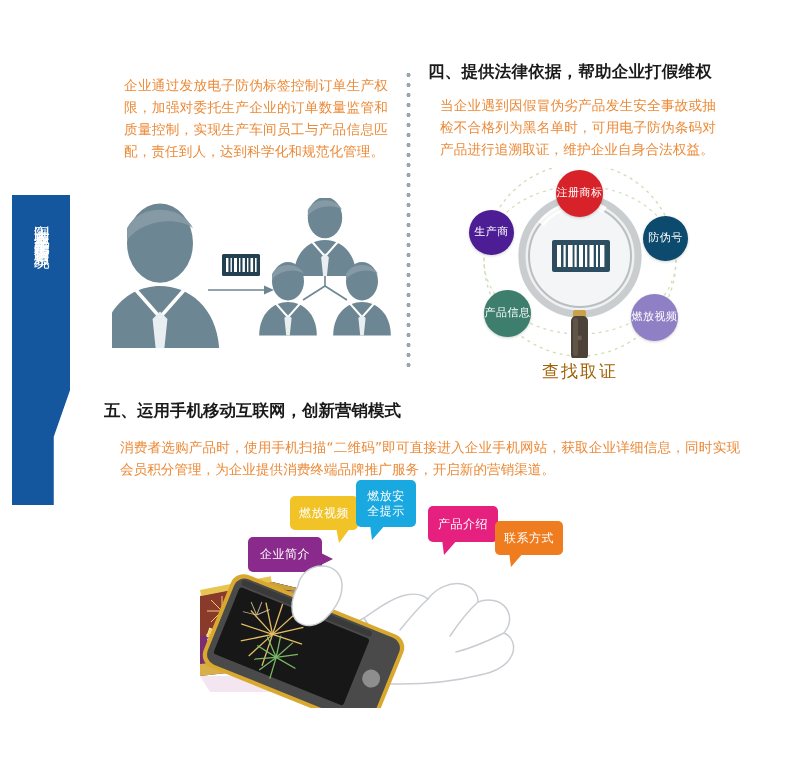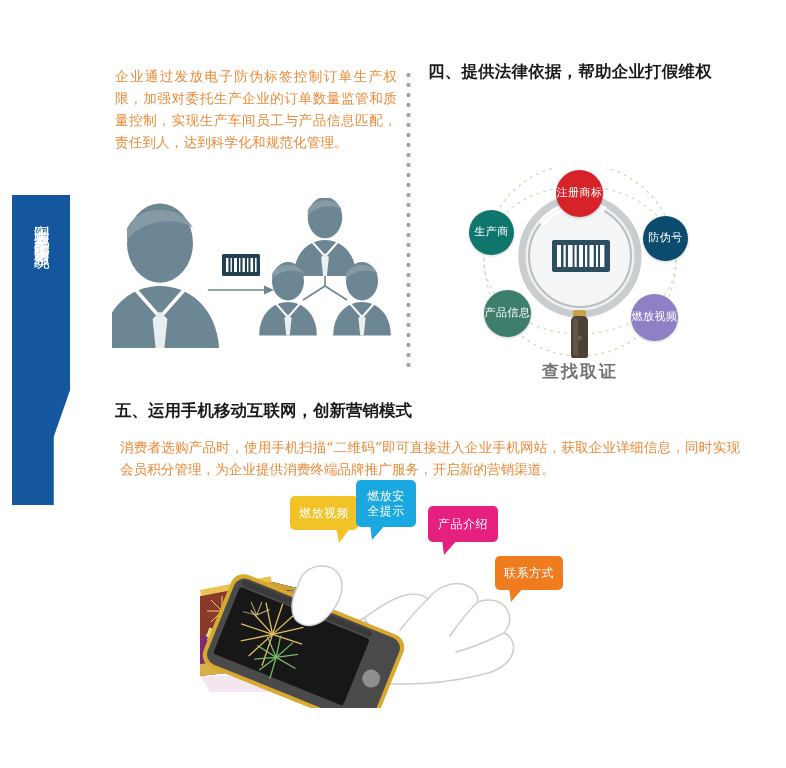--- a/index.html
+++ b/index.html
@@ -75,21 +75,21 @@
 
   h2.heading {
     margin: 0 0 11px 0;
     font-size: 16.5px;
     font-weight: bold;
     color: #1a1a1a;
     letter-spacing: .2px;
     line-height: 1.2;
   }
   p.body-text {
-    margin: 3px;
+    margin: 12px;
     font-size: 13.6px;
     line-height: 1.62;
     color: #ec8a38;
     letter-spacing: .1px;
     text-align: justify;
   }
 
   
   .people-illus {
     position: absolute;
@@ -114,41 +114,41 @@
     font-size: 11px;
     display: flex;
     align-items: center;
     justify-content: center;
     letter-spacing: .5px;
     text-align: right;
     line-height: 1.1;
     box-shadow: 0 1px 3px rgba(0,0,0,.18);
   }
   .b-top    { width: 47px; height: 47px; left: 101px; top: 2px;   background: #d8222a; }
-  .b-left   { width: 45px; height: 45px; left: 14px;  top: 42px;  background: #0f766e; }
+  .b-left   { width: 45px; height: 45px; left: 14px;  top: 42px;  background: #4c1d95; }
   .b-right  { width: 45px; height: 45px; left: 188px; top: 48px;  background: #0c4a6e; }
   .b-bl     { width: 47px; height: 47px; left: 29px;  top: 122px; background: #3d7e6c; }
   .b-br     { width: 47px; height: 47px; left: 176px; top: 126px; background: #8f7fc4; }
 
   .find-label {
     position: absolute;
     left: 455px;
     top: 360px;
     width: 250px;
     text-align: center;
-    color: #737373;
-    font-weight: bold;
+    color: #a16207;
+    font-weight: normal;
     font-size: 17px;
     letter-spacing: 2px;
   }
 
   
   .sec5-head {
     position: absolute;
-    left: 115px;
+    left: 104px;
     top: 400px;
     font-size: 16.5px;
     font-weight: bold;
     color: #1a1a1a;
     margin: 0;
   }
   .sec5-body {
     position: absolute;
     left: 112px;
     top: 428px;
@@ -229,21 +229,20 @@
   .sb-pink::after {
     left: 14px; bottom: -13px;
     border-top: 16px solid #e5207e;
     border-right: 14px solid transparent;
     border-left: 2px solid transparent;
   }
   
   .sb-orange {
     left: 345px; top: 43px; width: 68px; height: 34px;
     background: #ef7c1f;
-    margin-top: 35px;
   }
   .sb-orange::after {
     left: 14px; bottom: -12px;
     border-top: 15px solid #ef7c1f;
     border-right: 13px solid transparent;
     border-left: 2px solid transparent;
   }
 </style>
 </head>
 <body>
@@ -324,20 +323,21 @@
       <path d="M-36 42 C-36 14 -18 0 0 0 C18 0 36 14 36 42 Z" fill="#6d8693"></path>
       <path d="M-15 2 L0 19 L15 2" fill="none" stroke="#ffffff" stroke-width="2.6"></path>
       <path d="M-4.5 20 L0 15.5 L4.5 20 L2.2 42 L-2.2 42 Z" fill="#e9eef0"></path>
       <path d="M-20 -35 C-13 -50 13 -50 20 -35 C12 -42 -10 -41 -20 -28 Z" fill="#869aa6"></path>
     </g>
   </svg>
 </div>
 
 <div class="col-right">
   <h2 class="heading">四、提供法律依据，帮助企业打假维权</h2>
+  <p class="body-text">当企业遇到因假冒伪劣产品发生安全事故或抽检不合格列为黑名单时，可用电子防伪条码对产品进行追溯取证，维护企业自身合法权益。</p>
 </div>
 
 <div class="magnifier-illus">
   <svg width="250" height="190" viewBox="0 0 250 190" style="position:absolute;left:0;top:0">
 
     <circle cx="125" cy="92" r="96" fill="none" stroke="#cfe0b6" stroke-width="1.4" stroke-dasharray="3 4"></circle>
     <ellipse cx="125" cy="92" rx="96" ry="74" fill="none" stroke="#cfe0b6" stroke-width="1.2" stroke-dasharray="3 4"></ellipse>
 
     <circle cx="125" cy="88" r="62" fill="#e7e9ea" opacity=".65"></circle>
     <circle cx="125" cy="88" r="58" fill="none" stroke="#c9cdd0" stroke-width="7"></circle>
@@ -373,20 +373,21 @@
   <div class="bubble b-br">燃放视频</div>
 </div>
 
 <div class="find-label">查找取证</div>
 
 <h2 class="sec5-head">五、运用手机移动互联网，创新营销模式</h2>
 <p class="sec5-body">消费者选购产品时，使用手机扫描“二维码”即可直接进入企业手机网站，获取企业详细信息，同时实现会员积分管理，为企业提供消费终端品牌推广服务，开启新的营销渠道。</p>
 
 <div class="phone-illus">
 
+  <div class="sbubble sb-purple">企业简介</div>
   <div class="sbubble sb-yellow">燃放视频</div>
   <div class="sbubble sb-pink">产品介绍</div>
   <div class="sbubble sb-blue">燃放安全提示</div>
   <div class="sbubble sb-orange">联系方式</div>
 
   <svg width="420" height="230" viewBox="0 0 420 230" style="position:absolute;left:0;top:0">
 
     <g>
 
       <path d="M50 198 L152 198 L142 214 L60 214 Z" fill="#e6c7dd" opacity=".45"></path>

